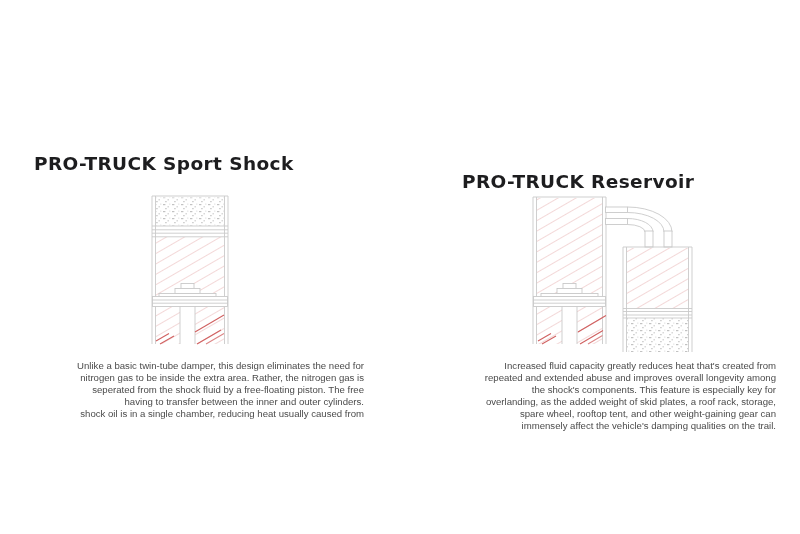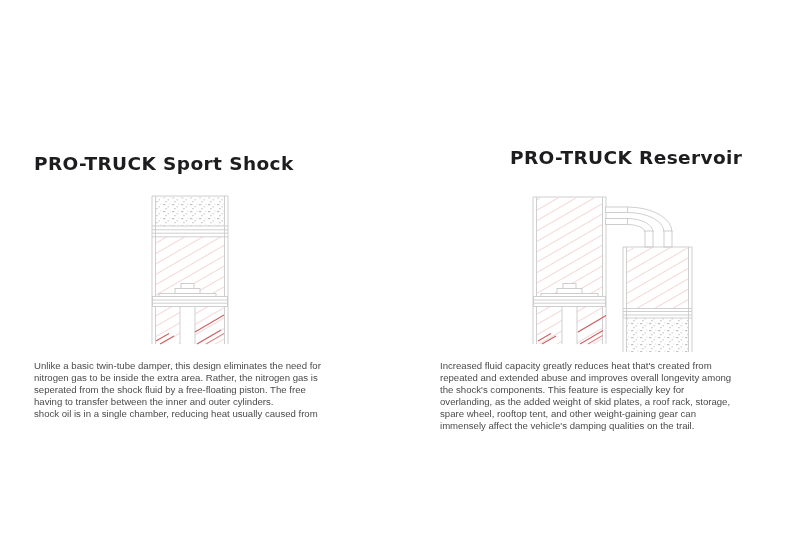--- a/index.html
+++ b/index.html
@@ -1,25 +1,25 @@
 <!DOCTYPE html>
 <html><head>
 <meta charset="utf-8">
 <style>
   html,body{margin:0;padding:0;background:#ffffff;}
   .page{position:relative;width:800px;height:534px;background:#ffffff;overflow:hidden;
         font-family:"Liberation Sans",sans-serif;padding-left:45px;}
   .section-title{position:absolute;margin:0;font-family:"DejaVu Sans",sans-serif;
         font-weight:700;font-size:18.5px;letter-spacing:0.4px;color:#1d1d1f;white-space:nowrap;}
   .title-left{left:34px;top:153px;}
-  .title-right{left:462px;top:147px;margin-left:48px;}
+  .title-right{left:462px;top:171px;}
   .desc{position:absolute;top:360px;color:#4b4b4b;font-size:9.6px;line-height:12.1px;}
   .desc-left{left:34px;width:330px;}
   .desc-right{left:440px;width:336px;}
-  .desc .line{white-space:nowrap;}
+  .desc .line{white-space:nowrap;text-align:right;}
   .diagram{position:absolute;}
   .diagram-left{left:140px;top:190px;}
   .diagram-right{left:520px;top:190px;}
 </style>
 </head>
 <body>
 
 <div class="page">
 
   <h1 class="section-title title-left">PRO-TRUCK Sport Shock</h1>

